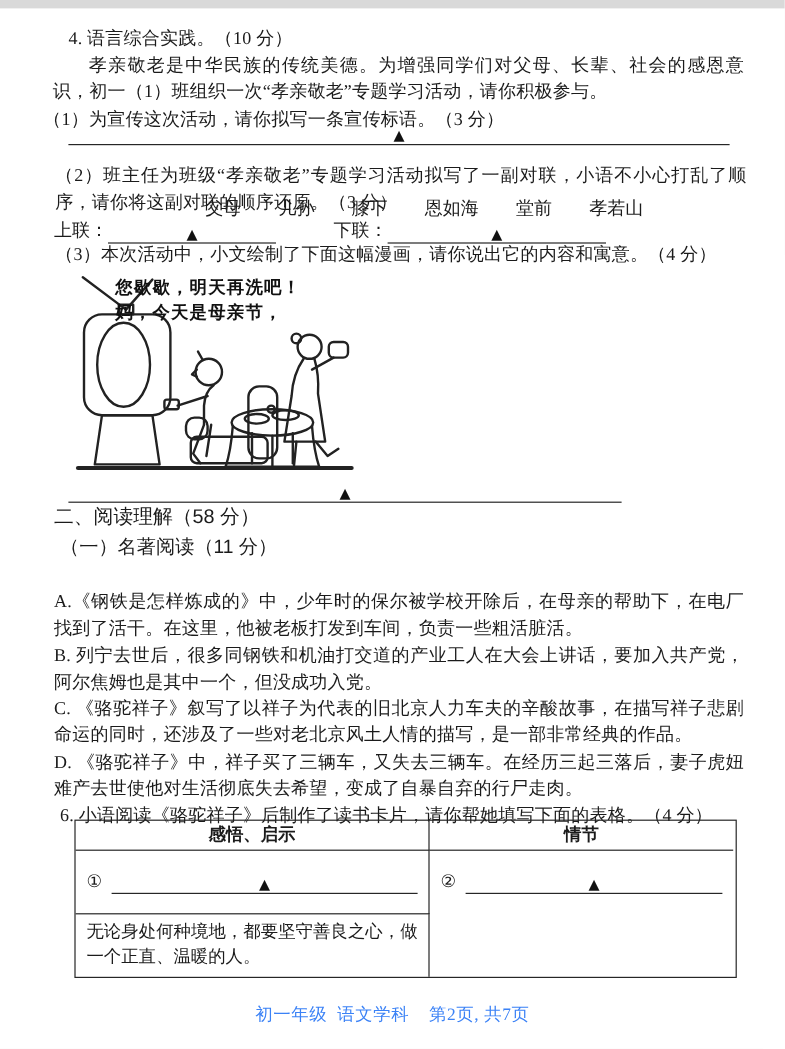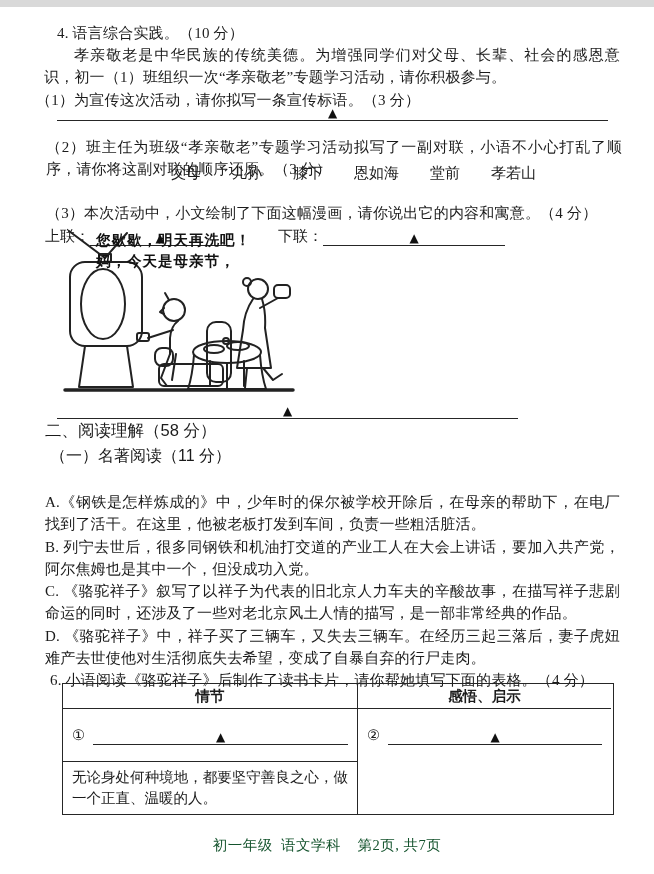--- a/index.html
+++ b/index.html
@@ -43,21 +43,21 @@
   .ansrow{display:flex;align-items:flex-end;padding:0 9px;width:100%;box-sizing:border-box;}
   .ansrow .num{line-height:19px;margin-right:8px;}
   .cartoon{position:absolute;left:55px;top:228px;width:245px;height:172px;}
   .bubble{
     position:absolute;left:41px;top:2px;width:200px;
     font-family:"Liberation Sans","DejaVu Sans",sans-serif;
     font-weight:bold;font-size:14.5px;line-height:21px;letter-spacing:1px;color:#111;
   }
   .footer{
     position:absolute;left:0;top:836px;width:654px;text-align:center;
-    font-size:14.5px;letter-spacing:.5px;white-space:pre;color:#14532d;
+    font-size:14.5px;letter-spacing:.5px;white-space:pre;color:#3b82f6;
   }
   svg .ln{fill:none;stroke:#222;stroke-width:2;stroke-linecap:round;stroke-linejoin:round;}
   svg .thick{stroke-width:3.5;}
 </style>
 </head>
 <body>
 
 <div class="page">
   <div class="topbar"></div>
 
@@ -80,21 +80,21 @@
     <span>恩如海</span>
     <span>堂前</span>
     <span>孝若山</span>
   </div>
 
   <div class="abs couplet-row" style="left:45px;top:184px;width:570px;">
     <span class="lbl">上联：</span>
     <span class="inline-blank" style="width:140px;">
       <span class="tri">▲</span>
     </span>
-    <span class="lbl" style="margin-left:48px;margin-top:43px;">下联：</span>
+    <span class="lbl" style="margin-left:48px;">下联：</span>
     <span class="inline-blank" style="width:182px;">
       <span class="tri">▲</span>
     </span>
   </div>
 
   <div class="abs body-text" style="left:46px;top:202px;width:576px;">（3）本次活动中，小文绘制了下面这幅漫画，请你说出它的内容和寓意。（4 分）</div>
 
   <div class="cartoon">
     <svg width="245" height="172" viewBox="0 0 245 172">
 
@@ -156,24 +156,24 @@
 
   <div class="abs body-text justify" style="left:45px;top:491px;width:575px;">A.《钢铁是怎样炼成的》中，少年时的保尔被学校开除后，在母亲的帮助下，在电厂找到了活干。在这里，他被老板打发到车间，负责一些粗活脏活。</div>
   <div class="abs body-text justify" style="left:45px;top:536px;width:575px;">B. 列宁去世后，很多同钢铁和机油打交道的产业工人在大会上讲话，要加入共产党，阿尔焦姆也是其中一个，但没成功入党。</div>
   <div class="abs body-text justify" style="left:45px;top:580px;width:575px;">C. 《骆驼祥子》叙写了以祥子为代表的旧北京人力车夫的辛酸故事，在描写祥子悲剧命运的同时，还涉及了一些对老北京风土人情的描写，是一部非常经典的作品。</div>
   <div class="abs body-text justify" style="left:45px;top:625px;width:575px;">D. 《骆驼祥子》中，祥子买了三辆车，又失去三辆车。在经历三起三落后，妻子虎妞难产去世使他对生活彻底失去希望，变成了自暴自弃的行尸走肉。</div>
 
   <div class="abs body-text" style="left:50px;top:669px;width:578px;">6. 小语阅读《骆驼祥子》后制作了读书卡片，请你帮她填写下面的表格。（4 分）</div>
 
   <div class="abs q6-table" style="left:62px;top:683px;width:550px;">
     <div class="cell hd">
-      <span>情节</span>
+      <span>感悟、启示</span>
     </div>
     <div class="cell hd">
-      <span>感悟、启示</span>
+      <span>情节</span>
     </div>
 
     <div class="cell" style="height:53px;">
       <div class="ansrow" style="align-items:center;">
         <span class="num">①</span>
         <span class="inline-blank" style="flex:1;">
           <span class="tri">▲</span>
         </span>
       </div>
     </div>

